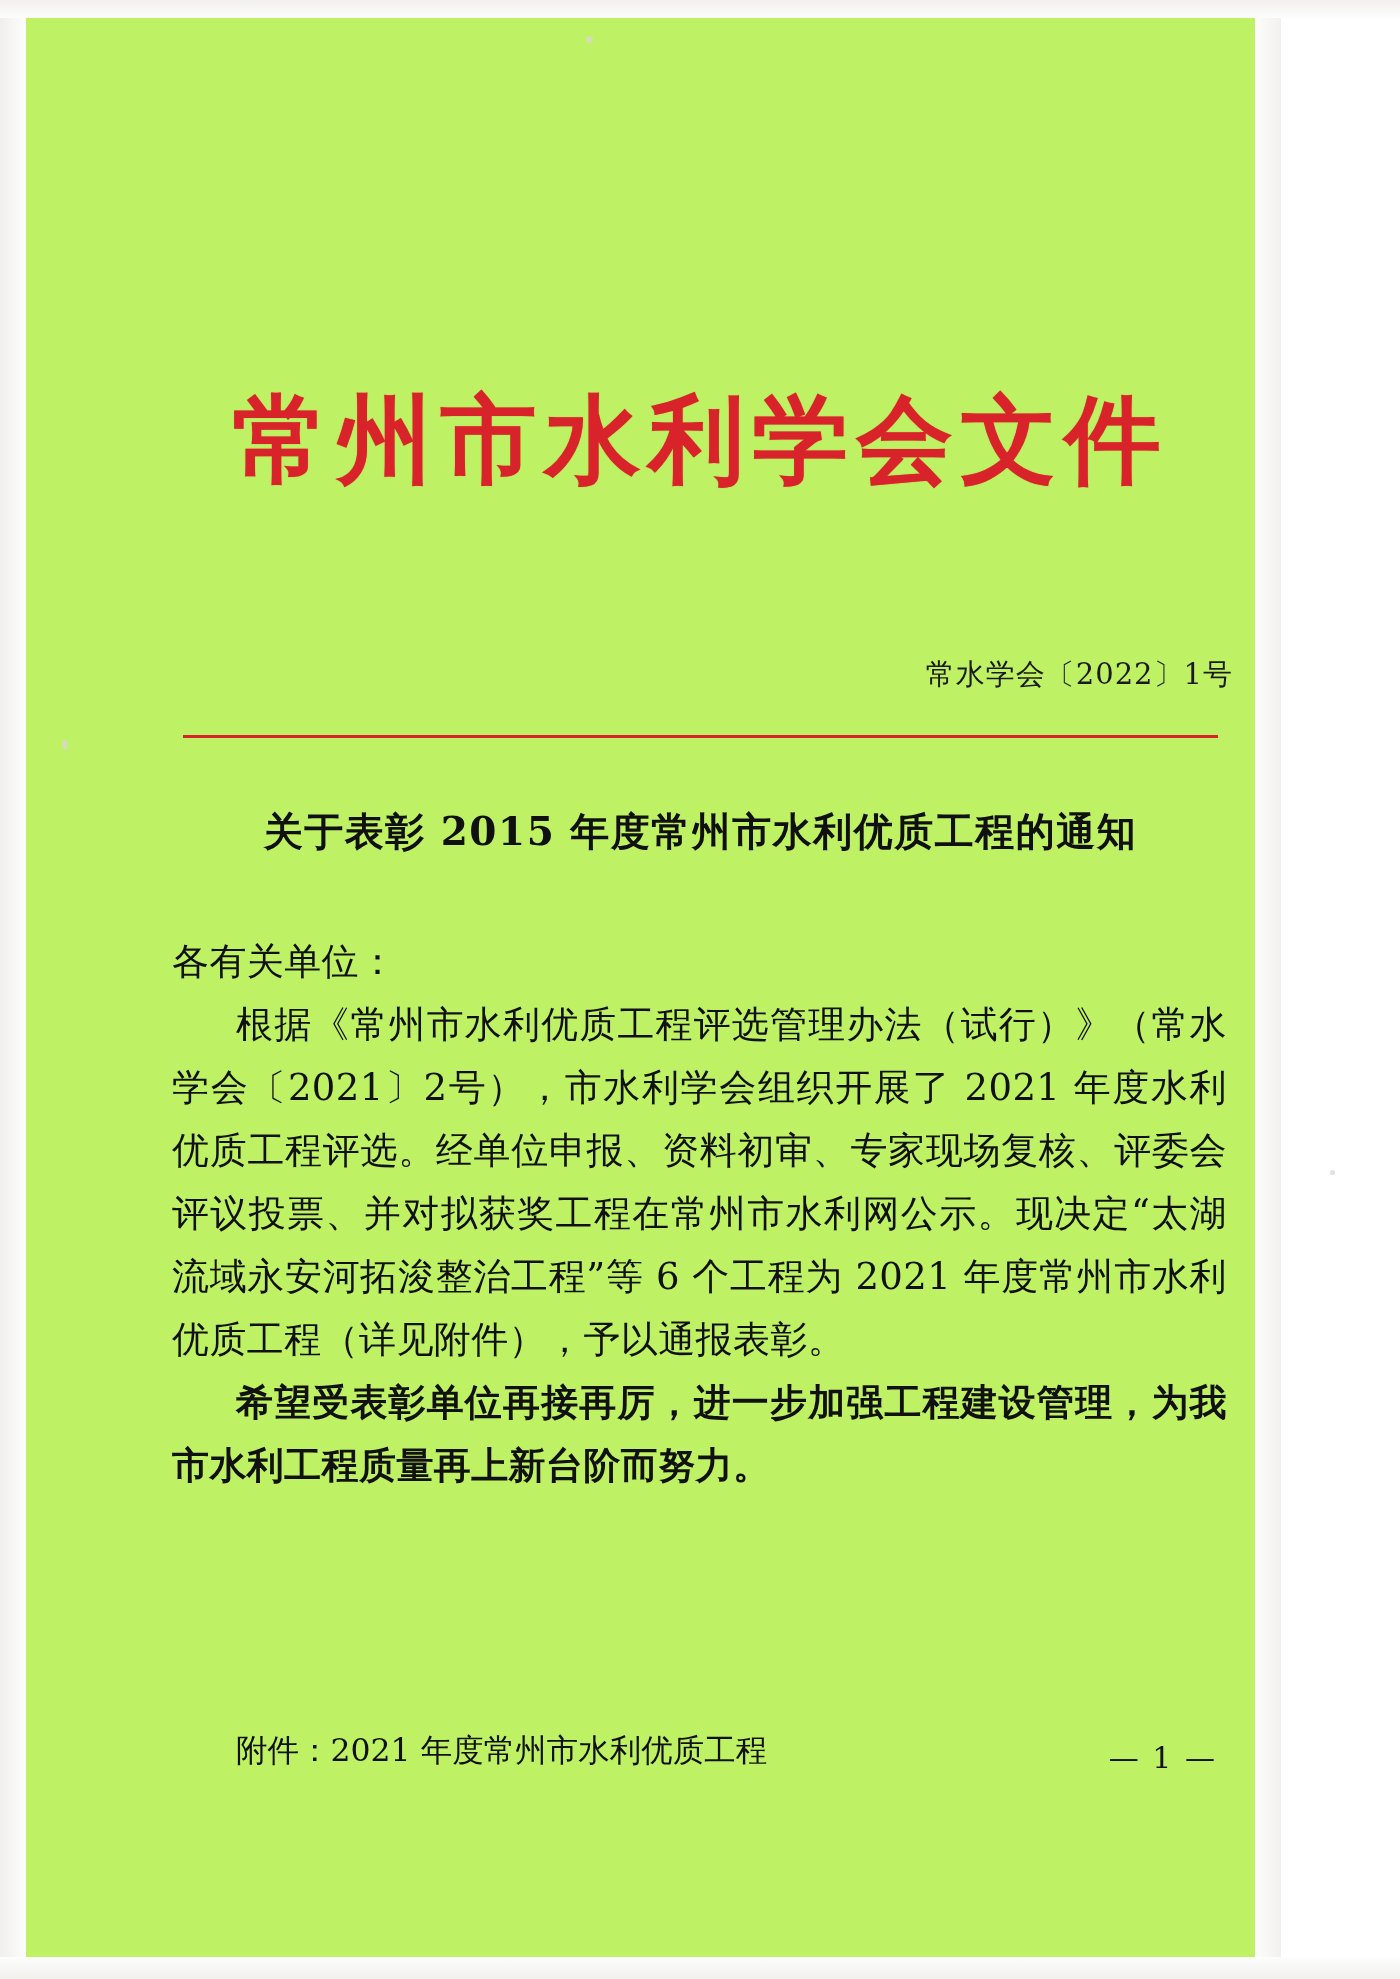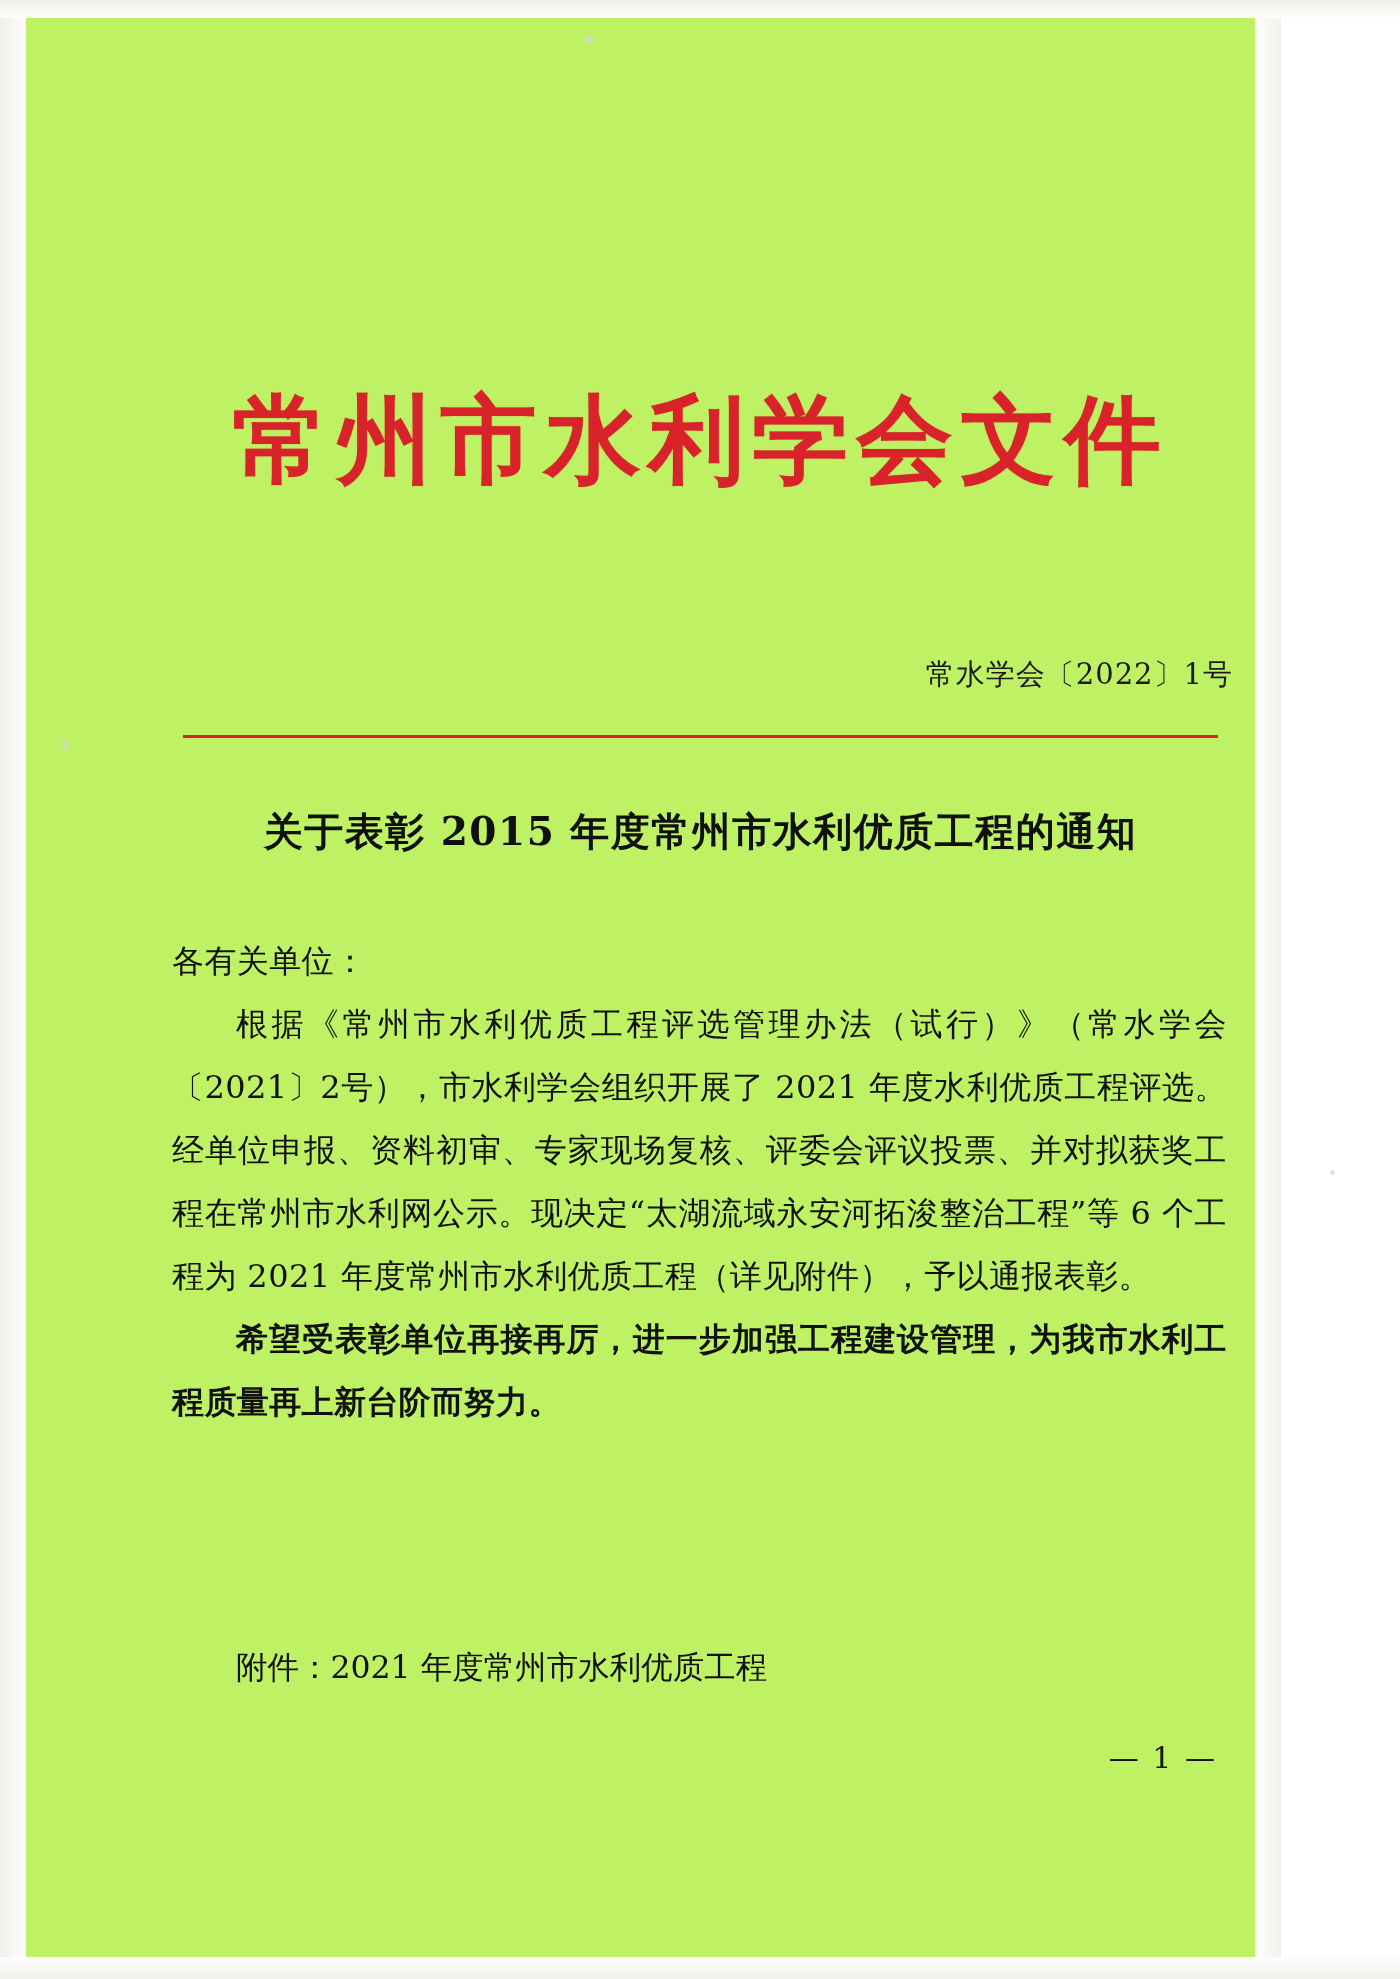--- a/index.html
+++ b/index.html
@@ -103,40 +103,40 @@
     letter-spacing: 1.5px;
     color: #101010;
     white-space: nowrap;
   }
 
   .body-text {
     position: absolute;
     top: 930px;
     left: 4px;
     width: 1055px;
-    font-size: 32px;
+    font-size: 37px;
     line-height: 63px;
     color: #111111;
     letter-spacing: 0.4px;
   }
   .body-text p {
     margin: 0;
     text-align: justify;
     text-justify: inter-ideograph;
   }
   .indent2 {
     text-indent: 64px;
   }
   .gap-before {
     margin-top: 0px;
     font-weight: bold;
   }
   .attachment {
     position: absolute;
-    top: 1636px;
+    top: 1719px;
     left: 4px;
     width: 1055px;
     font-size: 31.5px;
     line-height: 63px;
     text-indent: 64px;
     color: #111111;
   }
   .page-number {
     position: absolute;
     top: 1740px;

